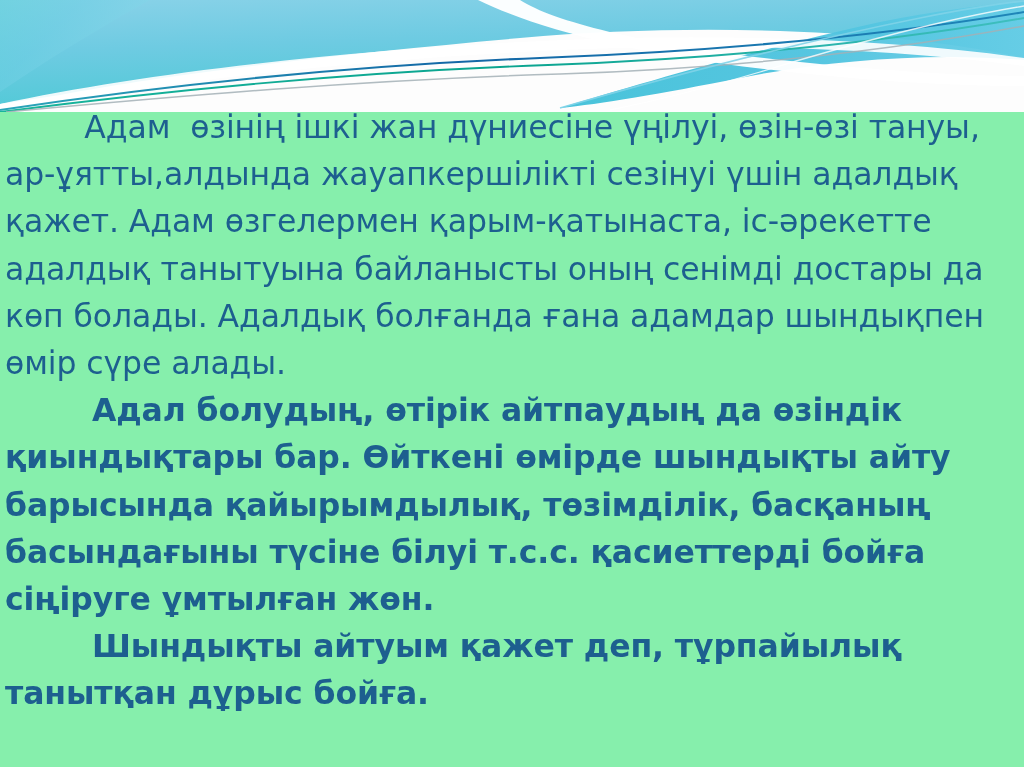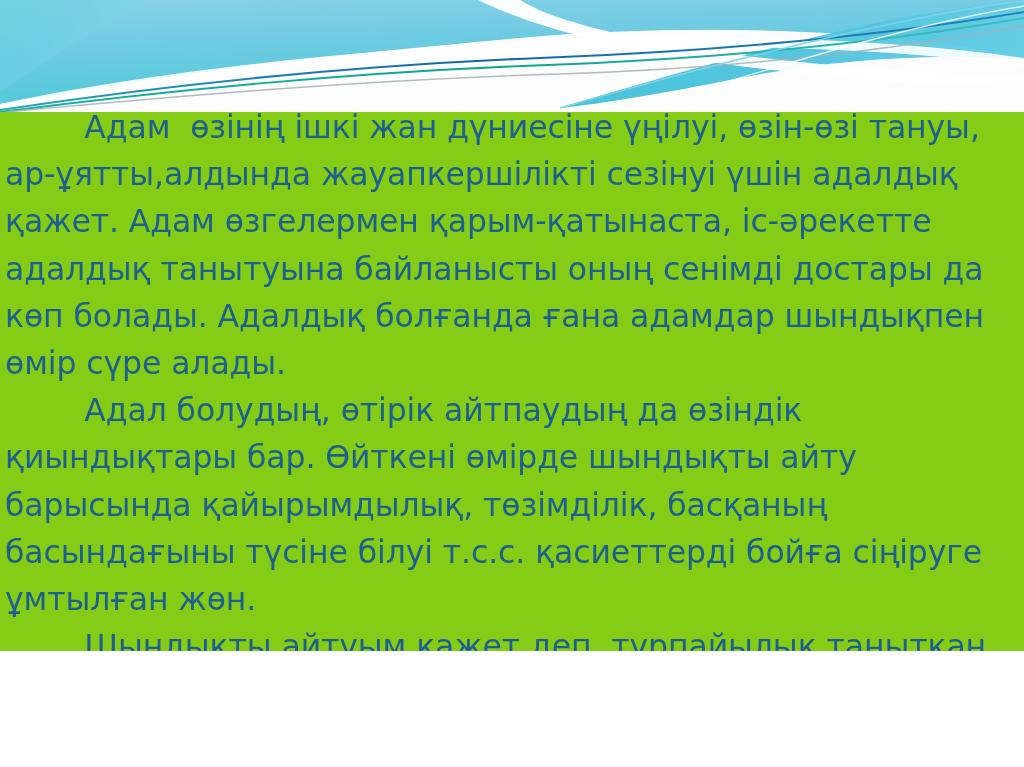--- a/index.html
+++ b/index.html
@@ -9,22 +9,22 @@
   body {
     width: 1024px;
     height: 767px;
     background: #ffffff;
     font-family: "DejaVu Sans", sans-serif;
     overflow: hidden;
   }
   #slide {
     position: relative;
     width: 1024px;
-    height: 651px;
-    background: #84cc16;
+    height: 767px;
+    background: #86efac;
     overflow: hidden;
   }
   #banner {
     position: absolute;
     left: 0;
     top: 0;
     width: 1024px;
     height: 112px;
     overflow: hidden;
   }
@@ -43,20 +43,21 @@
     margin: 0;
     color: #1d5f8f;
     font-size: 31.5px;
     line-height: 47.2px;
     letter-spacing: -0.1px;
     white-space: pre-wrap;
     word-spacing: 0px;
   }
   .para + .para {
     margin-top: 0;
+    font-weight: bold;
   }
 </style>
 </head>
 <body>
 
 <div id="slide">
 
   <div id="banner">
     <svg width="1024" height="112" viewBox="0 0 1024 112" xmlns="http://www.w3.org/2000/svg">
       <defs>

